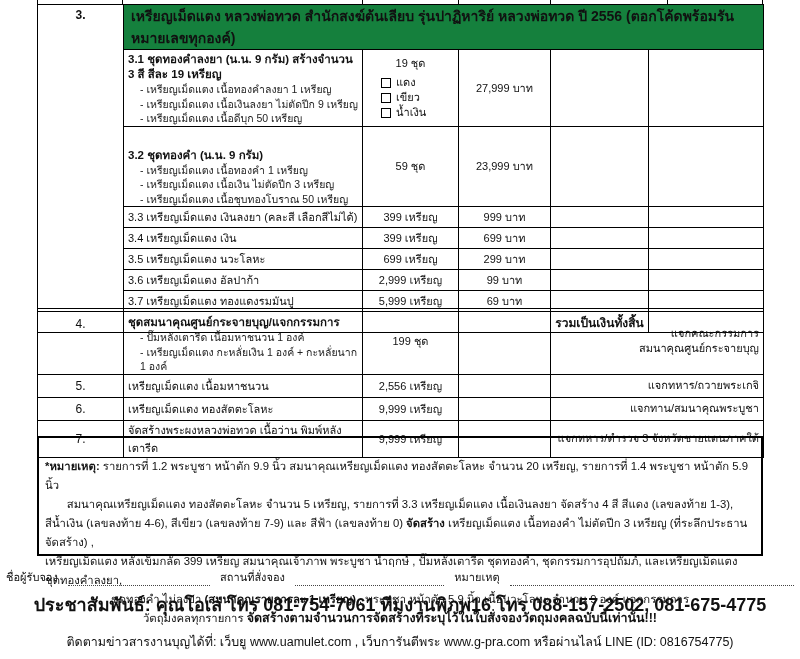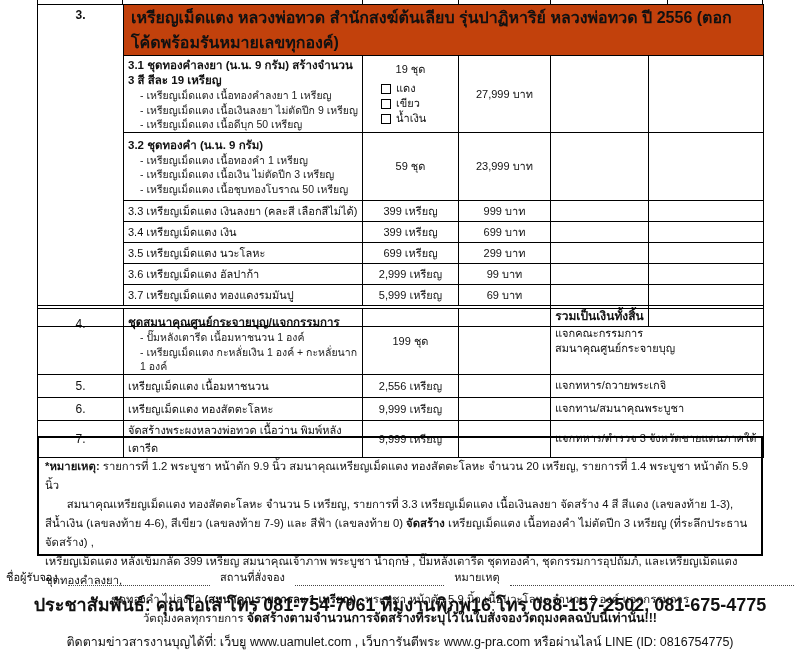--- a/index.html
+++ b/index.html
@@ -4,30 +4,30 @@
 <style>
   html,body{margin:0;padding:0;background:#fff;}
   #page{position:relative;width:800px;height:659px;background:#fff;overflow:hidden;
         font-family:"Liberation Sans","DejaVu Sans",sans-serif;color:#111;}
   .stub{position:absolute;top:0;width:1px;height:5px;background:#000;}
   table{border-collapse:collapse;table-layout:fixed;position:absolute;left:37px;}
   td{border:1px solid #000;font-size:11px;vertical-align:middle;padding:0 4px;box-sizing:border-box;}
   #t1{top:4px;width:726px;}
   #t2{top:308px;width:726px;}
   .no-cell{text-align:center;vertical-align:top;padding-top:3px;font-size:12px;}
-  .hdr-cell{background:#c2410c;font-weight:bold;font-size:16px;padding-left:7px;}
+  .hdr-cell{background:#15803d;font-weight:bold;font-size:14px;padding-left:7px;}
   .desc-title{font-weight:bold;font-size:11.5px;line-height:15px;}
   .sub-item{font-size:10.5px;color:#222;padding-left:12px;line-height:14.5px;}
   .qty-cell{text-align:center;}
   .price-cell{text-align:center;}
   .colors{padding-left:14px;text-align:left;margin-top:3px;}
   .color-line{display:flex;align-items:center;gap:5px;line-height:15px;font-size:11px;}
   .chk{display:inline-block;width:8px;height:8px;border:1px solid #000;background:#fff;flex:0 0 auto;}
   .total-label{font-weight:bold;text-align:center;font-size:12px;}
-  .dist-cell{text-align:left;line-height:15px;margin-left:31px;}
+  .dist-cell{text-align:right;line-height:15px;margin-left:31px;}
   .r-small td{height:21px;}
   .notebox{position:absolute;left:37px;top:436px;width:726px;height:120px;box-sizing:border-box;
            border:2px solid #000;font-size:11.3px;line-height:19px;padding:19px 6px;}
   .notebox .c{text-align:center;}
   .nb{font-weight:bold;}
   .signrow{position:absolute;left:6px;top:568px;width:788px;display:flex;align-items:flex-end;
            font-size:11px;gap:10px;}
   .leader{border-bottom:1px dotted #444;height:12px;}
   .contact1{position:absolute;left:0;top:590px;width:800px;text-align:center;font-weight:bold;font-size:18px;}
   .contact2{position:absolute;left:0;top:613px;width:800px;text-align:center;font-size:12.5px;font-weight:500;}
@@ -82,21 +82,21 @@
                 <span class="chk"></span>
                 <span>น้ำเงิน</span>
               </div>
         </div>
       </td>
       <td class="price-cell">27,999 บาท</td>
       <td></td>
       <td></td>
     </tr>
     <tr style="height:68px">
-      <td style="vertical-align:top;padding-top:5px">
+      <td style="vertical-align:top;padding-top:21px">
         <div class="desc-title">3.2 ชุดทองคำ (น.น. 9 กรัม)</div>
         <div class="sub-item">- เหรียญเม็ดแตง เนื้อทองคำ 1 เหรียญ</div>
         <div class="sub-item">- เหรียญเม็ดแตง เนื้อเงิน ไม่ตัดปีก 3 เหรียญ</div>
         <div class="sub-item">- เหรียญเม็ดแตง เนื้อชุบทองโบราณ 50 เหรียญ</div>
       </td>
       <td class="qty-cell">59 ชุด</td>
       <td class="price-cell">23,999 บาท</td>
       <td></td>
       <td></td>
     </tr>

